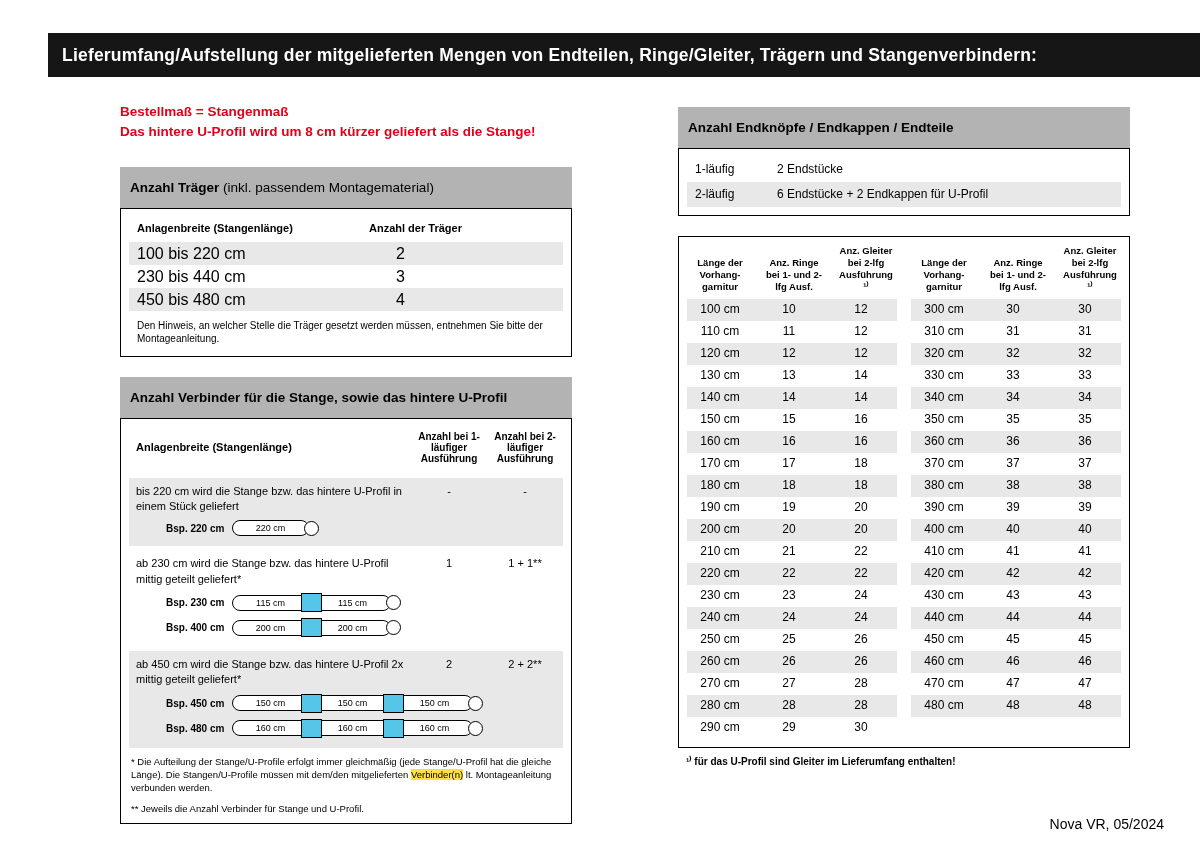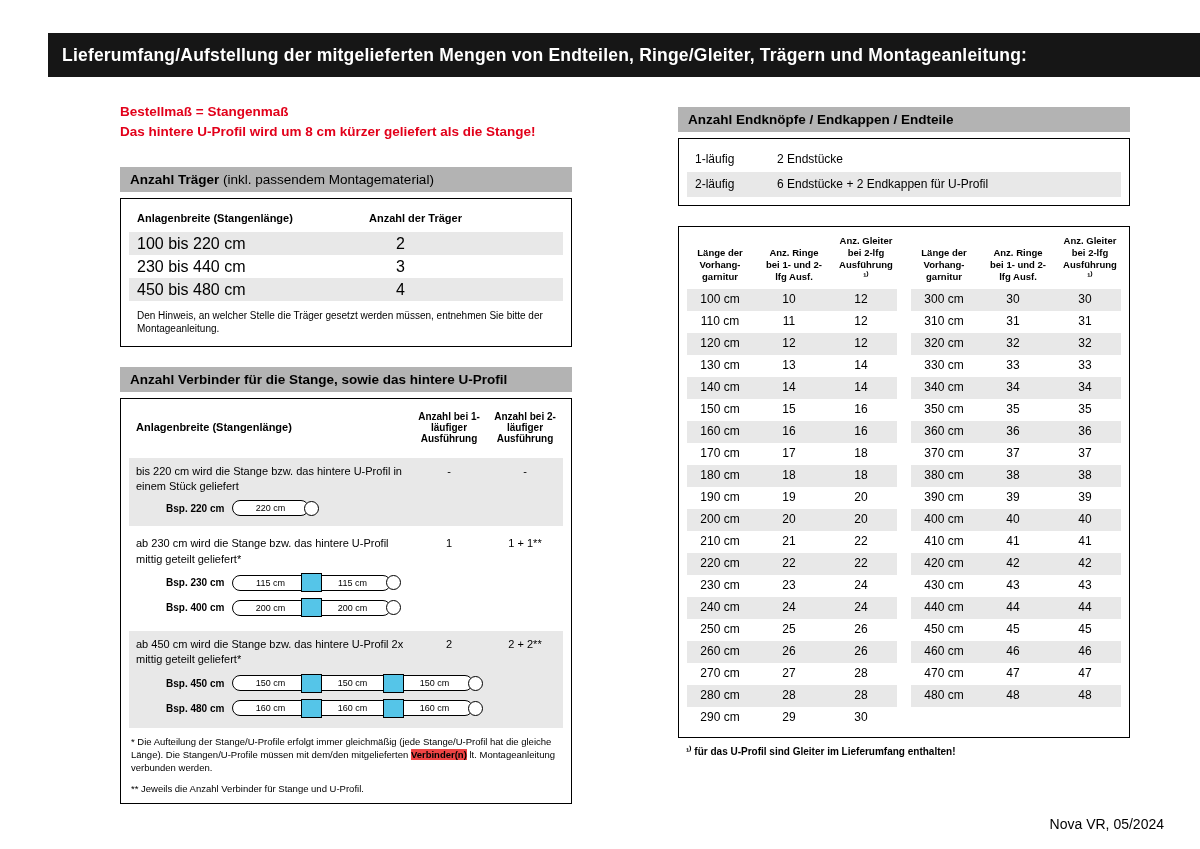--- a/index.html
+++ b/index.html
@@ -9,21 +9,21 @@
   .titlebar { position:absolute; left:48px; top:33px; width:1152px; height:44px;
               background:#161616; color:#fff; font-weight:bold; font-size:17.5px;
               display:flex; align-items:center; padding-left:14px; box-sizing:border-box;
               letter-spacing:0.2px; }
 
   .col-left  { position:absolute; left:120px; top:102px; width:452px; }
   .col-right { position:absolute; left:678px; top:107px; width:452px; }
 
   .intro { color:#e2001a; font-weight:bold; font-size:13.5px; line-height:1.5; margin-bottom:24px; }
 
-  .secbar { background:#b3b3b3; padding:5px 10px; font-size:13.5px; margin-bottom:6px; }
+  .secbar { background:#b3b3b3; padding:13px 10px; font-size:13.5px; margin-bottom:0; }
   .b { font-weight:bold; }
   .secbar.bold { font-weight:bold; }
   .mt { margin-top:14px; }
 
   .box { border:1px solid #000; padding:8px; margin-bottom:20px; box-sizing:border-box; }
 
   
   .t-head { display:flex; font-weight:bold; font-size:11px; padding:5px 8px 8px; }
   .t-head .c1 { width:232px; }
   .t-head .c2 { flex:1; }
@@ -44,21 +44,21 @@
   .bsp { font-weight:bold; font-size:10px; width:64px; }
   .rod { display:inline-flex; align-items:center; margin-left:2px; }
   .rod-seg { border:1.5px solid #000; background:#fff; border-radius:9px; min-width:77px;
              height:16px; line-height:15px; text-align:center; font-size:9px; padding:0 2px;
              box-sizing:border-box; }
   .connector { width:21px; height:19px; background:#55c5e8; border:1.5px solid #000;
                margin:0 -8px; position:relative; z-index:2; box-sizing:border-box; }
   .rod-knob { width:15px; height:15px; border:1.5px solid #000; border-radius:50%;
               background:#fff; margin-left:-5px; box-sizing:border-box; }
   .fnote { font-size:9.5px; line-height:1.4; margin-top:7px; padding:0 2px; }
-  .hl { background:#ef4444;font-weight:bold; }
+  .hl { background:#fde047; }
 
   
   .e-row { display:flex; font-size:12px; padding:5px 8px; line-height:15px; }
   .e-row .e1 { width:82px; }
   .e-row .e2 { flex:1; }
 
   
   .ringe-box { display:flex; gap:14px; margin-bottom:6px; }
   .r-table { flex:1; }
   .r-head { display:flex; font-size:9.5px; font-weight:bold; text-align:center;
@@ -69,21 +69,21 @@
            align-items:center; line-height:15px; }
   .r-foot { font-size:10px; font-weight:bold; margin-top:2px; padding-left:8px; }
 
   .pagefoot { position:absolute; right:36px; top:816px; font-size:14px; }
 </style>
 </head>
 <body>
 
 <div class="page">
 
-  <div class="titlebar">Lieferumfang/Aufstellung der mitgelieferten Mengen von Endteilen, Ringe/Gleiter, Trägern und Montageanleitung:</div>
+  <div class="titlebar">Lieferumfang/Aufstellung der mitgelieferten Mengen von Endteilen, Ringe/Gleiter, Trägern und Stangenverbindern:</div>
 
   <div class="col-left">
 
     <div class="intro">
       <div>Bestellmaß = Stangenmaß</div>
       <div>Das hintere U-Profil wird um 8 cm kürzer geliefert als die Stange!</div>
     </div>
 
     <div class="secbar"><span class="b">Anzahl Träger</span><span> (inkl. passendem Montagematerial)</span></div>
 

